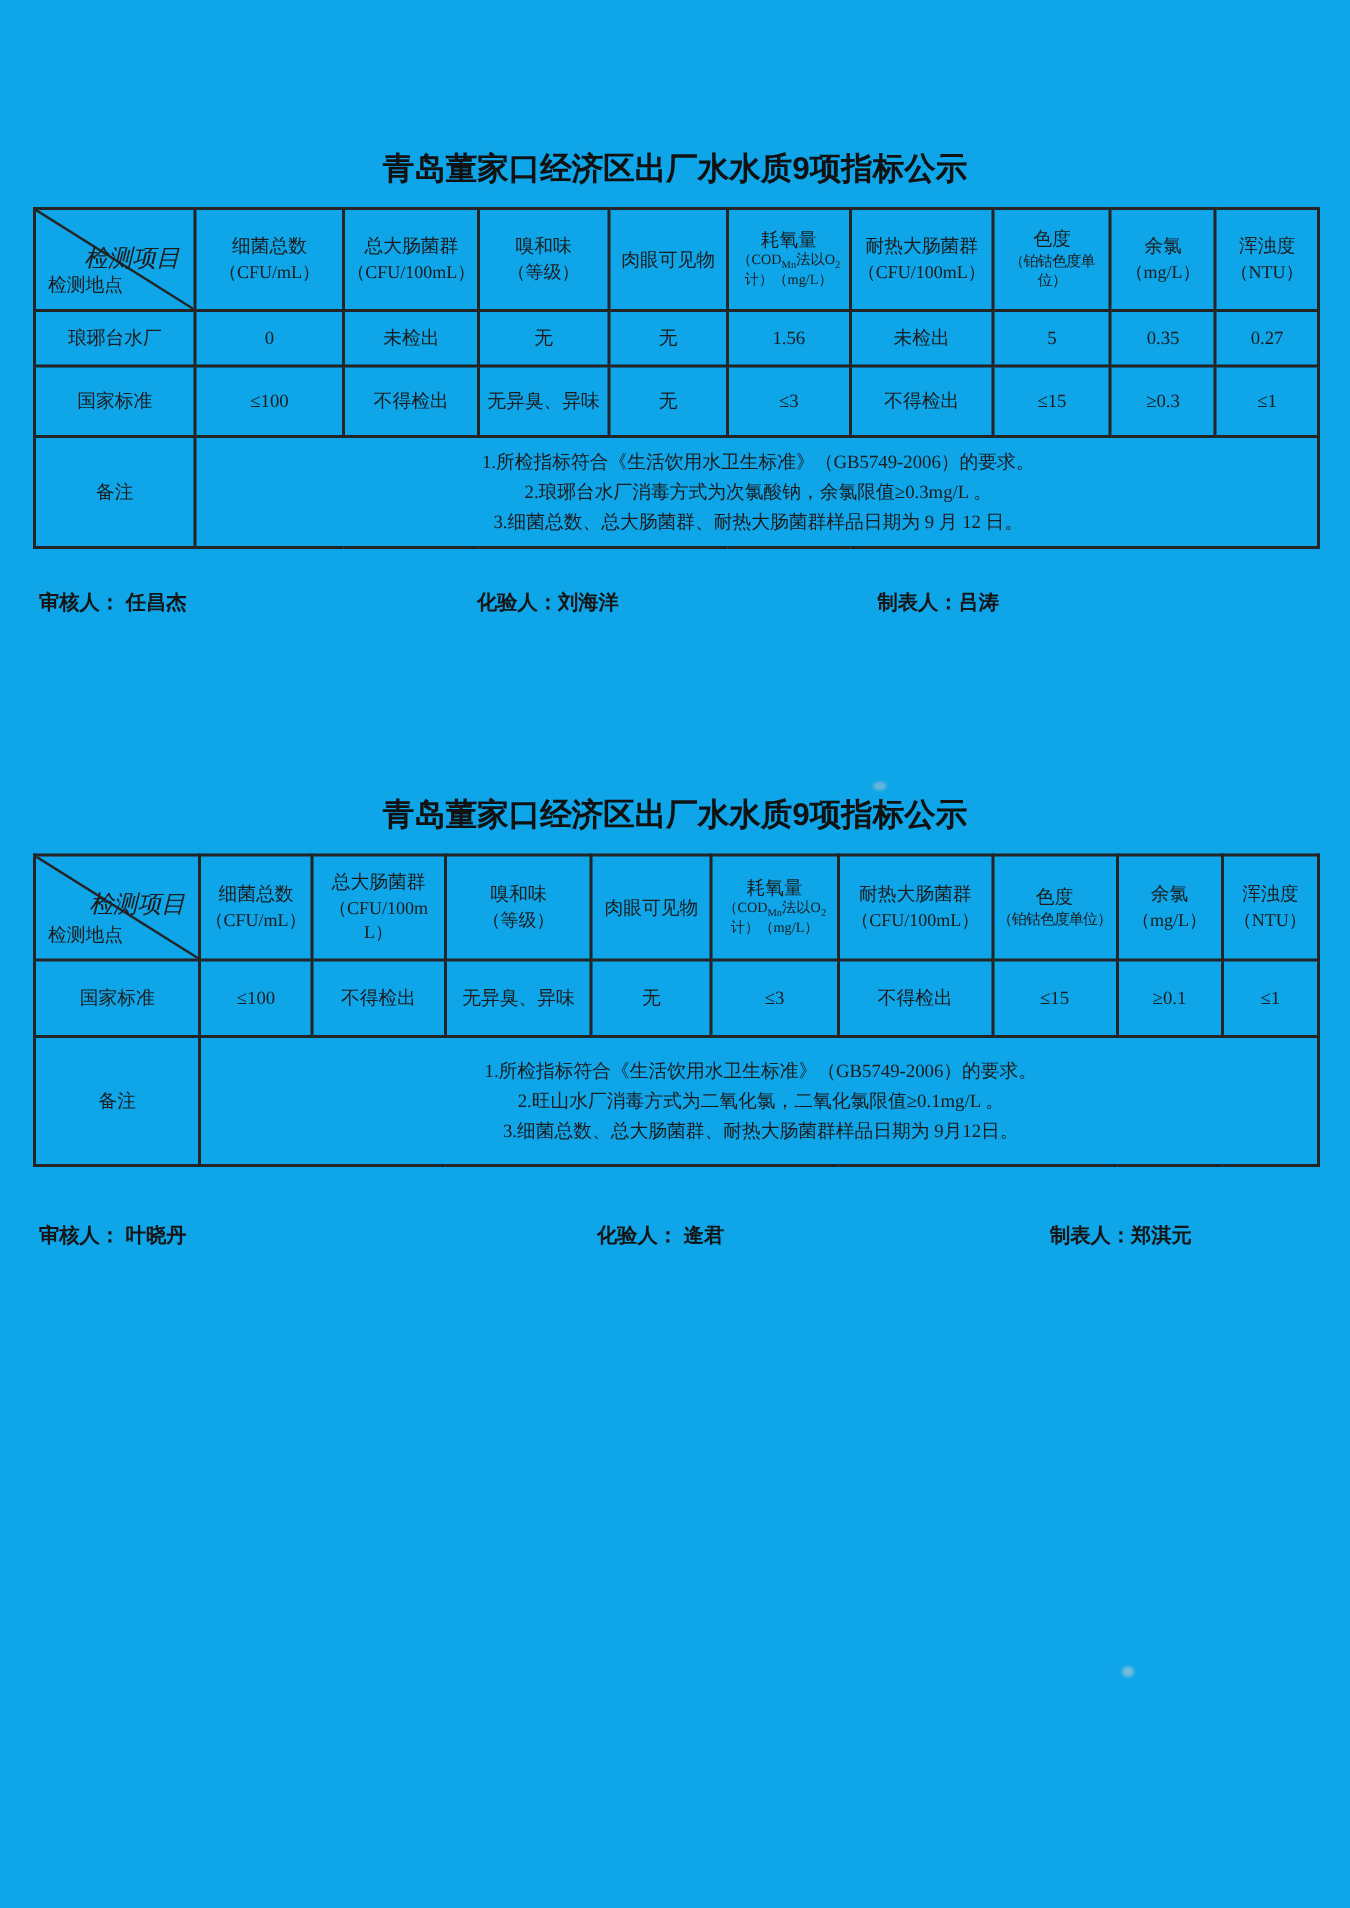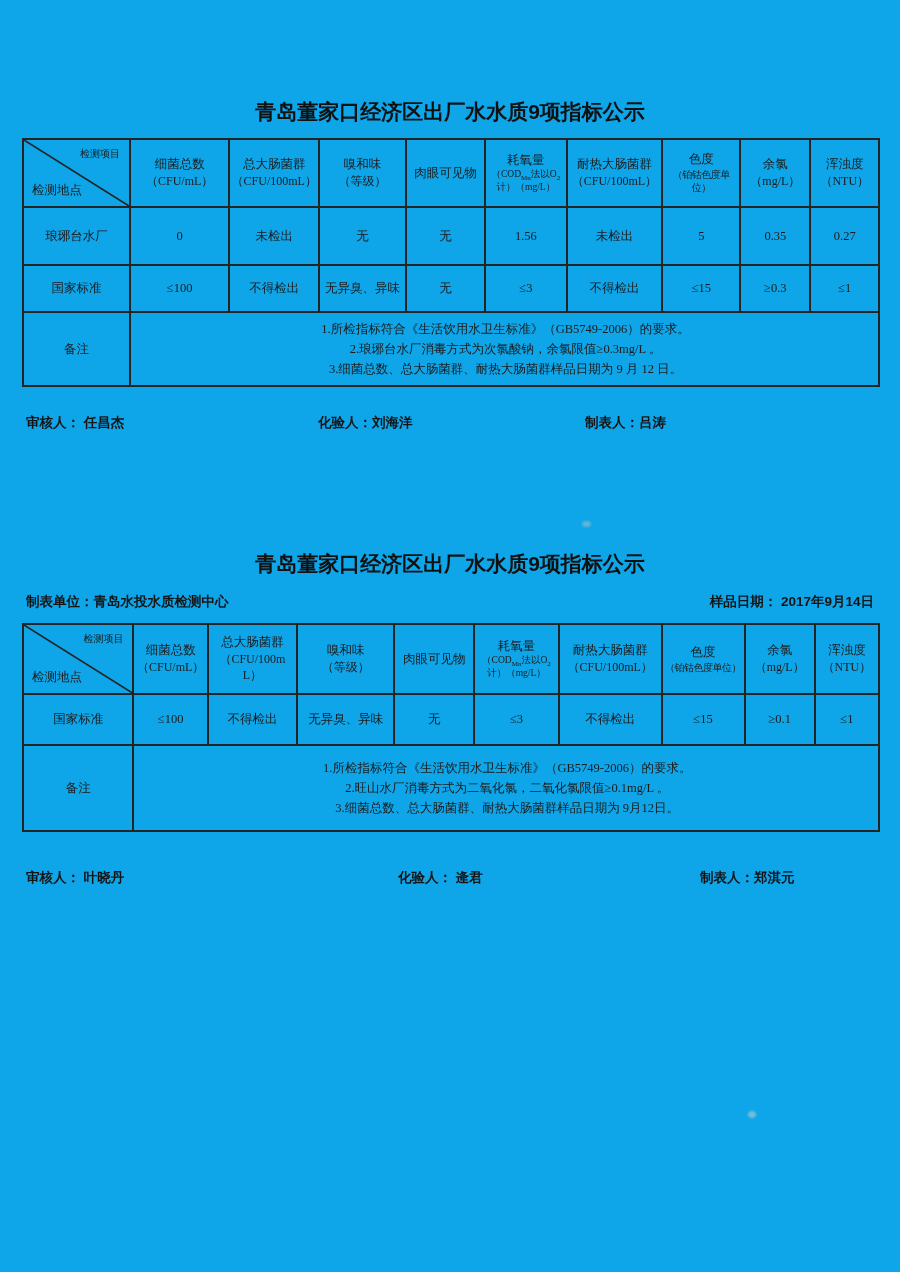--- a/index.html
+++ b/index.html
@@ -22,21 +22,21 @@
   table.report {
     border-collapse:collapse; table-layout:fixed;
     width:858px; margin:12px 0 0 22px;
   }
   table.report td {
     border:2px solid #242424; text-align:center; vertical-align:middle;
     font-size:12.5px; padding:2px 1px; line-height:1.35; word-break:break-all;
   }
   .corner { position:relative; padding:0 !important; }
   .corner svg { position:absolute; left:0; top:0; width:100%; height:100%; }
-  .corner .c-top { position:absolute; top:7px; right:9px; font-size:10px; }
+  .corner .c-top { position:absolute; top:22px; right:9px; font-size:16px;font-style:italic; }
   .corner .c-bot { position:absolute; bottom:7px; left:8px; font-size:12.5px; }
   .colname { font-size:12.5px; }
   .unit { font-size:12px; }
   .unit-small { font-size:10px; letter-spacing:-0.5px; }
   .cod-line { font-size:9.5px; line-height:1.25; }
   .cod-line sub { font-size:7px; }
   .remarks-cell { text-align:right; padding:6px 8px 6px 10px !important; }
   .remarks-cell div { font-size:12.5px; line-height:1.6; }
   .sigs {
     position:relative; height:18px;
@@ -116,21 +116,21 @@
         </td>
         <td>
           <div class="colname">余氯</div>
           <div class="unit">（mg/L）</div>
         </td>
         <td>
           <div class="colname">浑浊度</div>
           <div class="unit">（NTU）</div>
         </td>
       </tr>
-      <tr style="height:58px;">
+      <tr style="height:37px;">
         <td>琅琊台水厂</td>
         <td>0</td>
         <td>未检出</td>
         <td>无</td>
         <td>无</td>
         <td>1.56</td>
         <td>未检出</td>
         <td>5</td>
         <td>0.35</td>
         <td>0.27</td>
@@ -161,24 +161,20 @@
     <div class="sigs sigs-1">
       <span class="sig-a1">审核人： 任昌杰</span>
       <span class="sig-b1">化验人：刘海洋</span>
       <span class="sig-c1">制表人：吕涛</span>
     </div>
   </section>
 
   <section>
     <h1 class="title title-2">青岛董家口经济区出厂水水质9项指标公示</h1>
 
-    <div class="meta">
-      <span>制表单位：青岛水投水质检测中心</span>
-      <span>样品日期： 2017年9月14日</span>
-    </div>
 
     <table class="report">
       <colgroup>
         <col style="width:12.9%">
           <col style="width:8.7%">
           <col style="width:10.4%">
         <col style="width:11.4%">
           <col style="width:9.3%">
           <col style="width:9.9%">
         <col style="width:12.0%">

